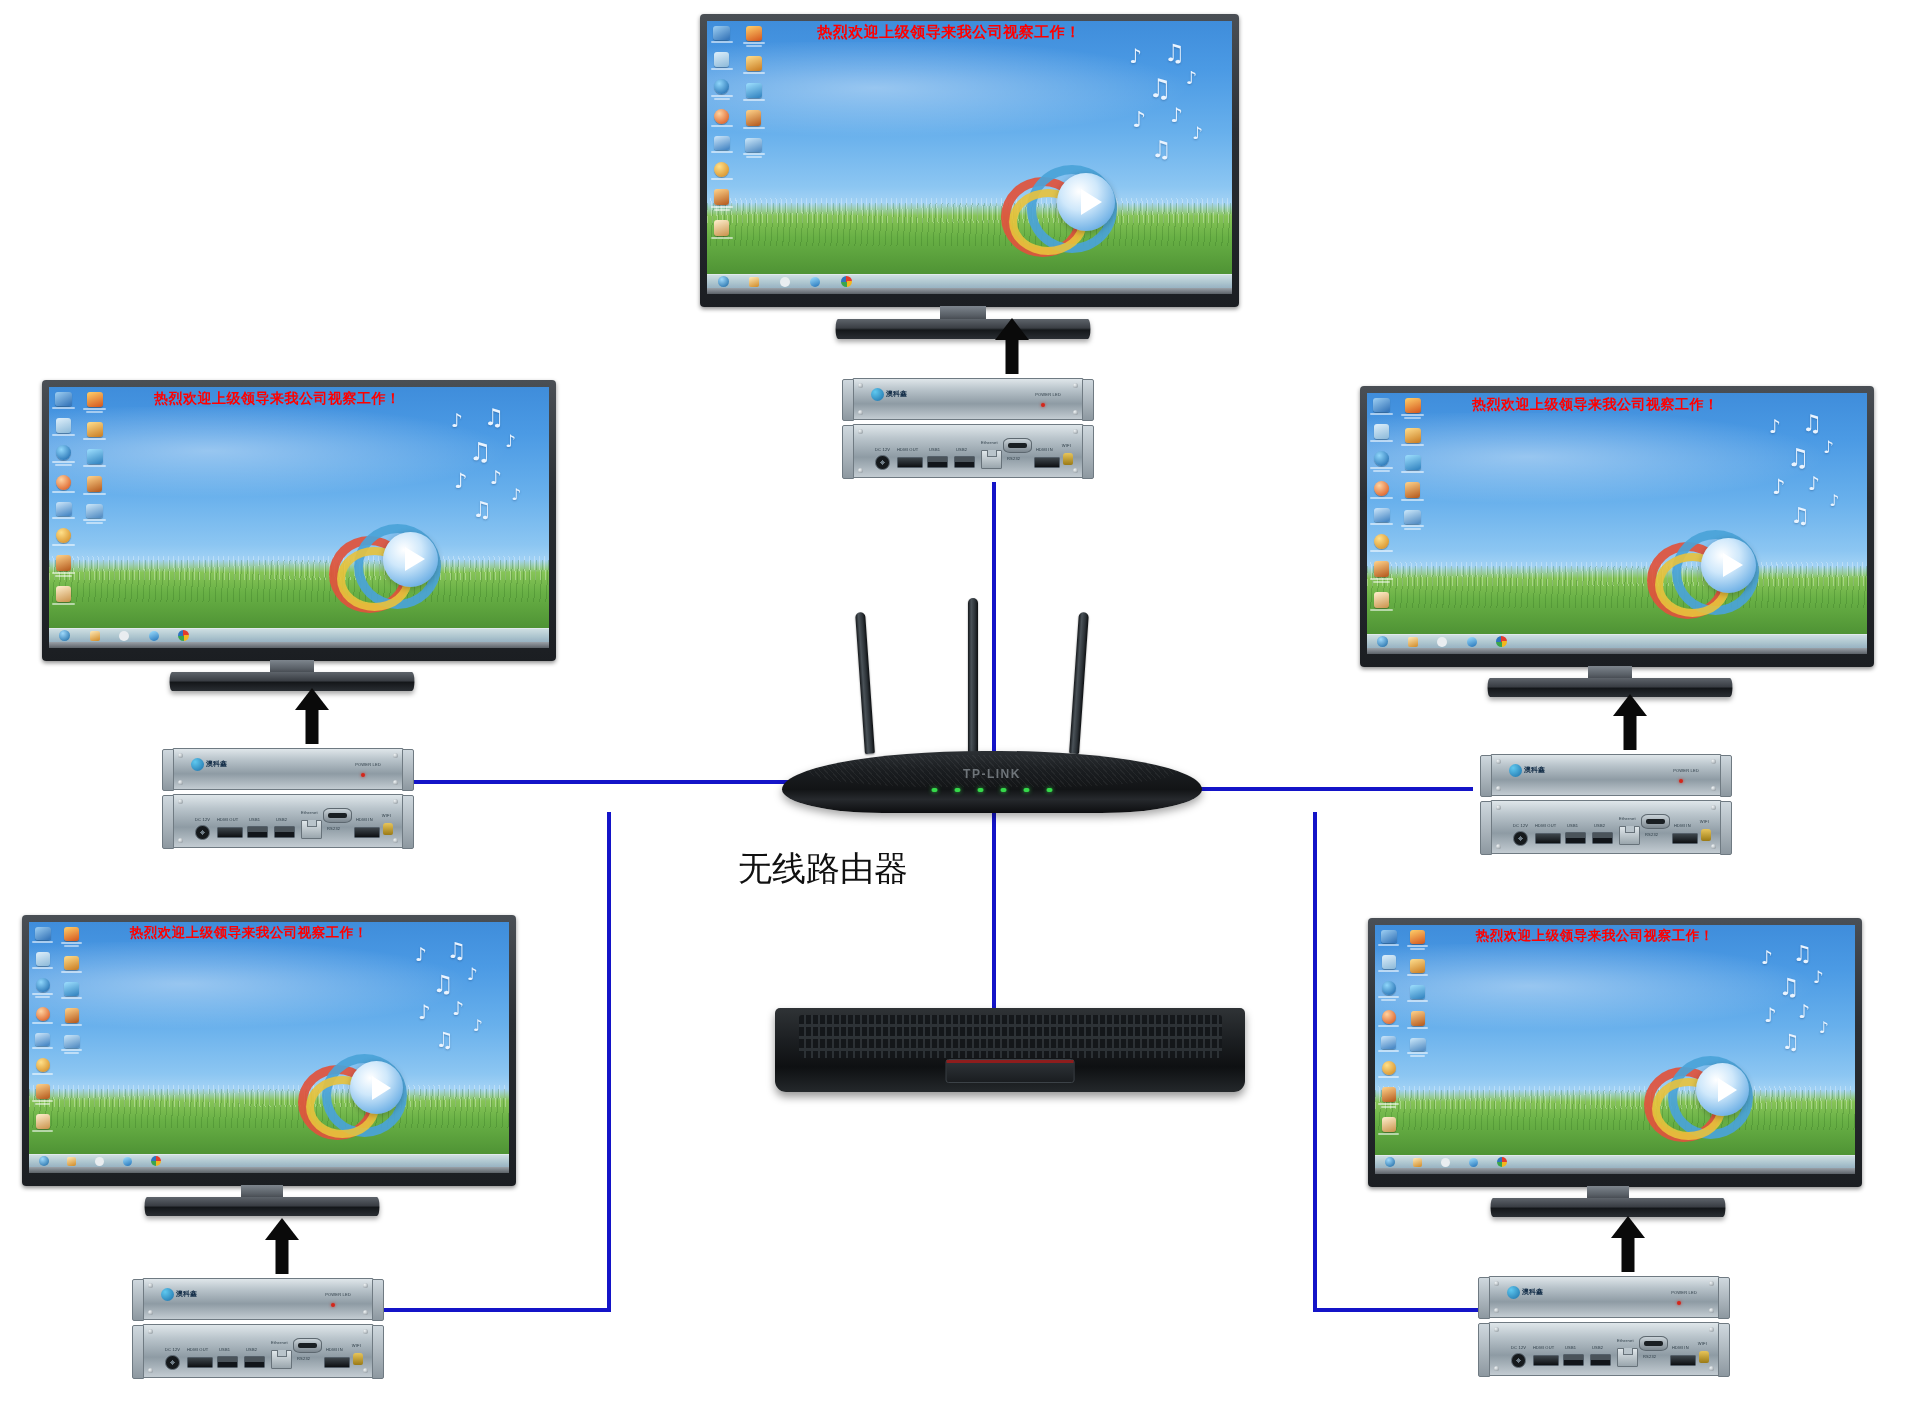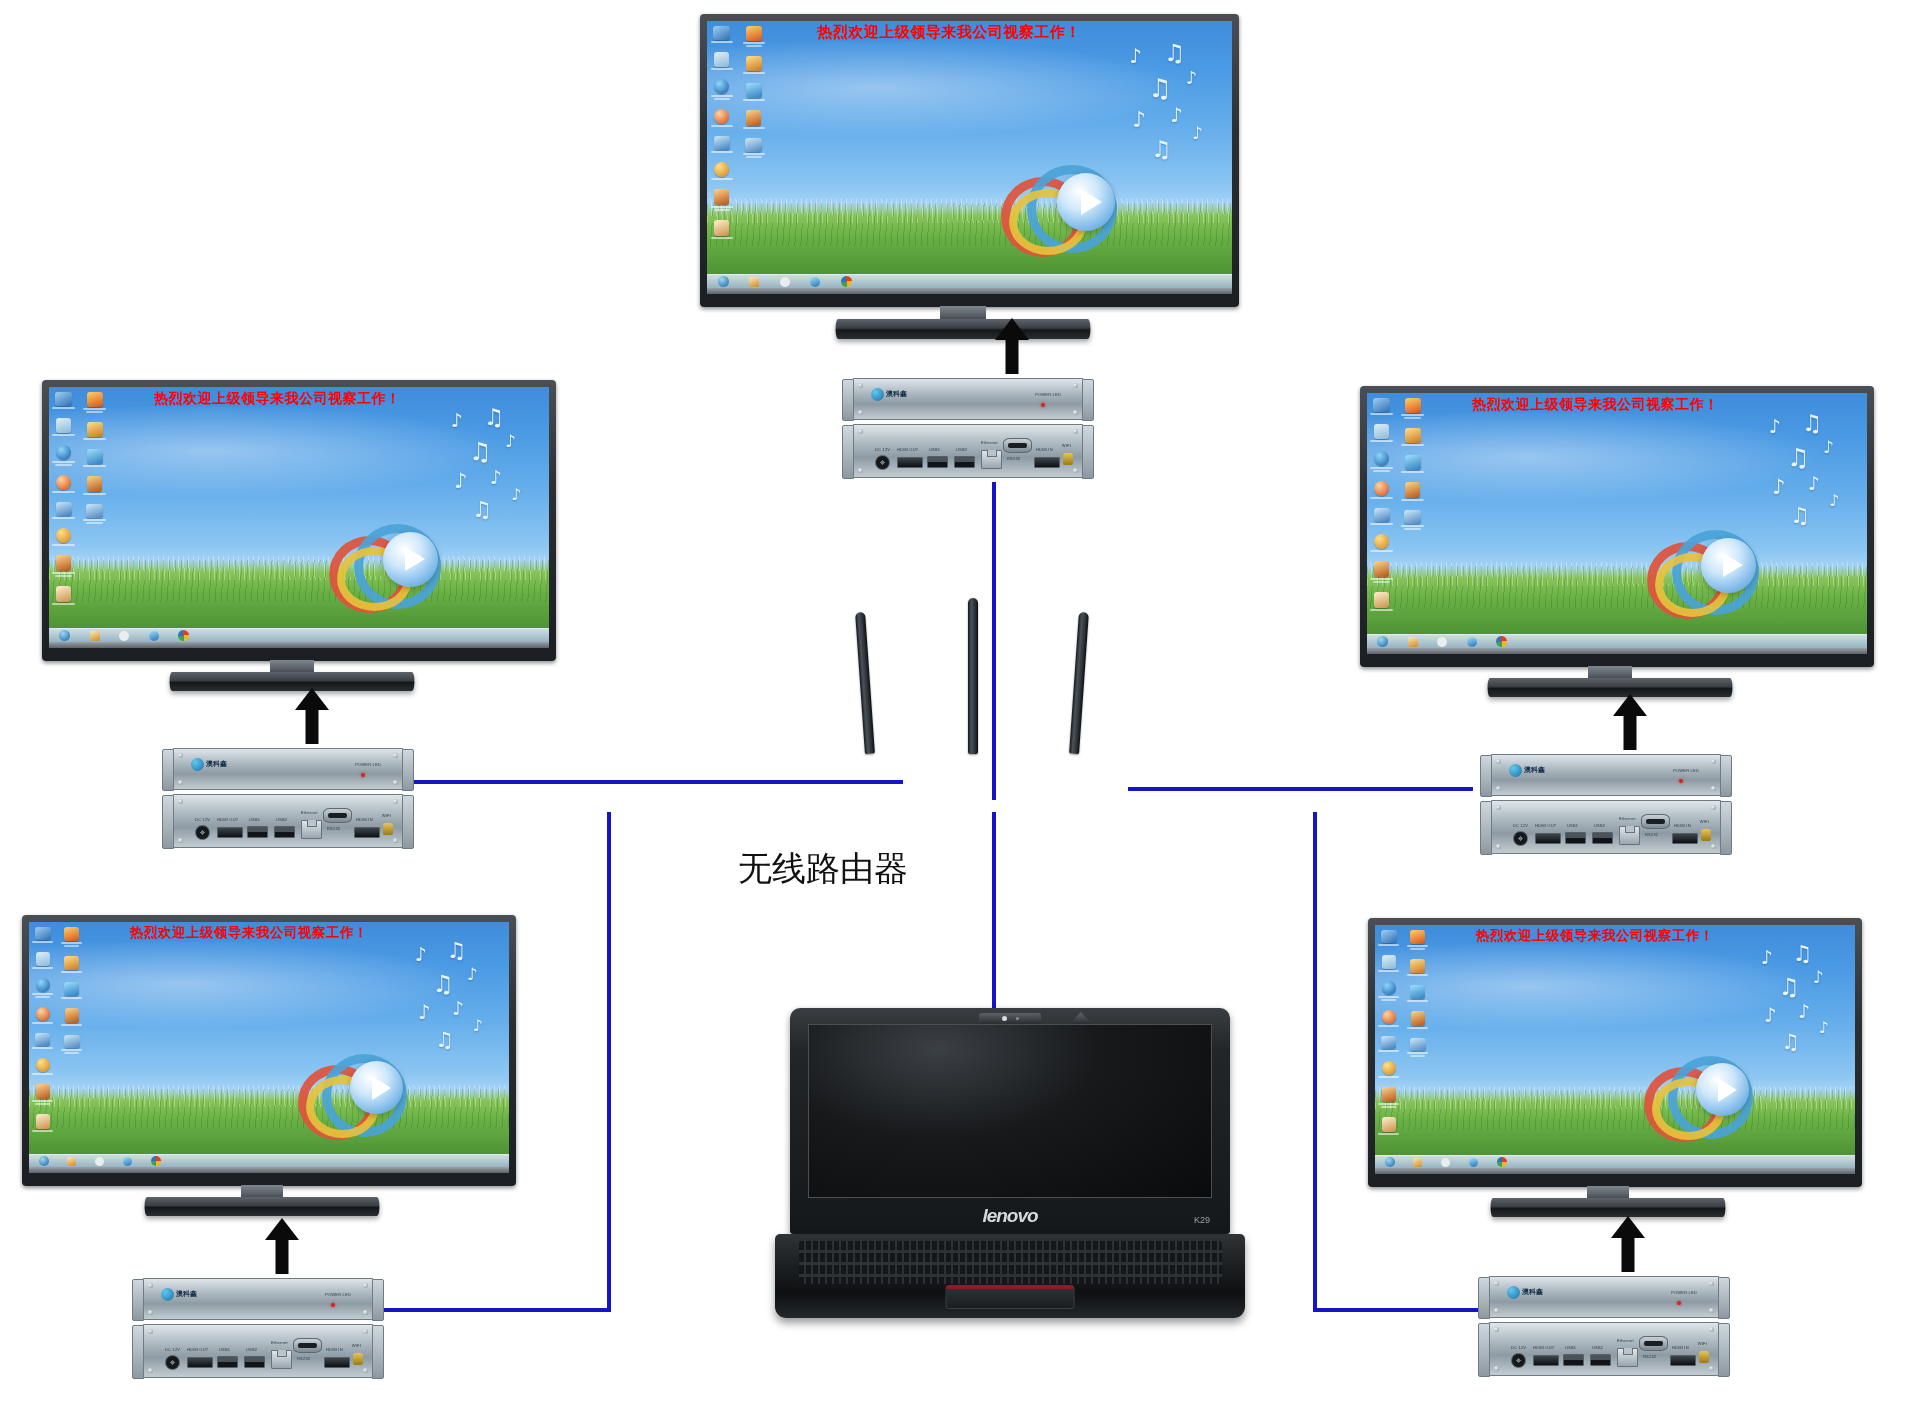--- a/index.html
+++ b/index.html
@@ -918,34 +918,36 @@
       <span class="port hdmi" style="left:181px;top:32px;"></span>
       <span class="plabel" style="right:12px;top:18px;">WIFI</span>
       <span class="sma" style="right:10px;top:28px;"></span>
     </div>
   </div>
 
   <div class="router" style="left:782px;top:598px;width:420px;height:215px;">
     <div class="ant" style="left:78px;top:14px;height:142px;transform:rotate(-4deg);"></div>
     <div class="ant" style="left:186px;top:0px;height:156px;"></div>
     <div class="ant" style="left:292px;top:14px;height:142px;transform:rotate(4deg);"></div>
+    <div class="rbody">
+      <div class="tex"></div>
+      <div class="rbrand">TP-LINK</div>
+      <div class="rleds">
+        <span class="rled"></span>
+        <span class="rled"></span>
+        <span class="rled"></span>
+        <span class="rled"></span>
+        <span class="rled"></span>
+        <span class="rled"></span>
+      </div>
+    </div>
   </div>
   <div class="rcaption" style="left:738px;top:846px;font-size:34px;">无线路由器</div>
 
   <div class="laptop" style="left:790px;top:1008px;width:440px;">
-    <div class="lid" style="height:226px;">
-      <div class="webcam">
-          <i></i>
-          <i style="width:3px;height:3px;background:#8d9399;"></i>
-        </div>
-      <div class="latch"></div>
-      <div class="lscreen" style="height:174px;"></div>
-      <div class="lbrand">lenovo</div>
-      <div class="lmodel">K29</div>
-    </div>
     <div class="lbase" style="width:470px;height:84px;margin-left:-15px;">
       <div class="keys"></div>
       <div class="touchpad">
           <div class="red"></div>
         </div>
     </div>
   </div>
 
 
 </div>

